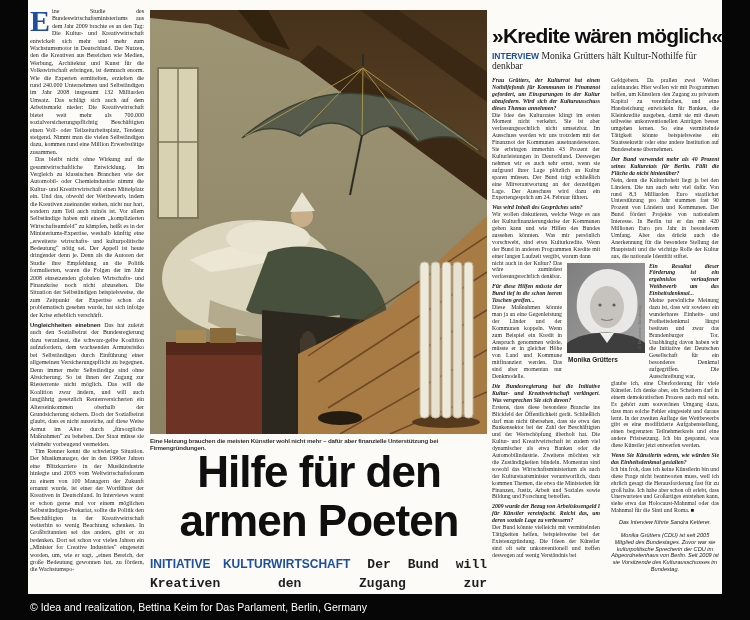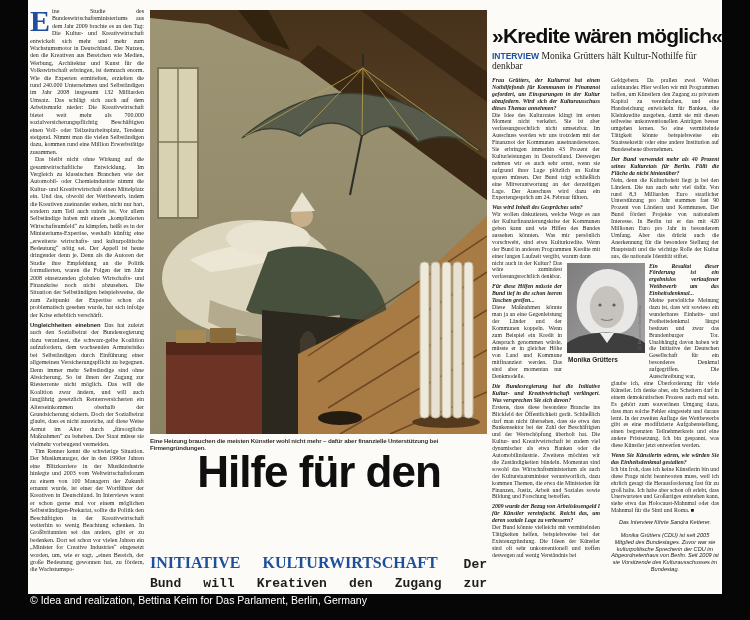--- a/index.html
+++ b/index.html
@@ -16,21 +16,21 @@
   .lead-in{font-family:"Liberation Sans",sans-serif;font-weight:bold;font-size:5.8px;}
 
   
   .painting{position:absolute;left:122px;top:10px;width:337px;height:424px;}
   .painting svg{display:block;}
   .caption{position:absolute;left:122px;top:437px;width:337px;font-family:"Liberation Sans",sans-serif;font-weight:bold;font-size:6.2px;letter-spacing:-0.15px;color:#333;}
 
   
   .headline{position:absolute;left:120px;top:447px;width:342px;margin:0;font-family:"Liberation Sans",sans-serif;font-weight:bold;font-size:44px;line-height:49px;letter-spacing:-1px;color:#0f0f0f;text-align:center;}
   .kicker{position:absolute;left:122px;top:554px;width:337px;line-height:17px;text-align:justify;}
-  .kicker-label{font-family:Liberation Serif, serif;font-weight:bold;font-size:16px;color:#1d4f9e;}
+  .kicker-label{font-family:Liberation Sans, sans-serif;font-weight:bold;font-size:12px;color:#1d4f9e;}
   .kicker-text{font-family:Liberation Mono, monospace;font-weight:bold;font-size:13px;color:#1e1e1e;}
 
   
   .interview{position:absolute;left:464px;top:8px;width:228px;color:#1c1c1c;margin-top:14px;}
   .iv-headline{margin:2px 0 3px;font-family:"Liberation Sans",sans-serif;font-weight:bold;font-size:21px;letter-spacing:-0.8px;white-space:nowrap;color:#0f0f0f;}
   .iv-kicker{margin:0 0 6px;font-size:9.5px;}
   .iv-kicker-label{font-family:"Liberation Sans",sans-serif;font-weight:bold;font-size:8.5px;color:#1d4f9e;}
   .iv-body{display:flex;gap:11px;font-size:5.8px;line-height:6.9px;text-align:justify;}
   .iv-col{width:108px;}
   .iv-block.narrow-left{width:70px;}
@@ -40,21 +40,21 @@
   .iv-a,.iv-cont{margin:0;}
   .iv-byline{margin:5px 0 0;font-family:"Liberation Sans",sans-serif;font-style:italic;font-size:5.6px;text-align:center;}
   .iv-bio{margin:6px 0 0;font-family:"Liberation Sans",sans-serif;font-style:italic;font-size:5.6px;line-height:6.8px;text-align:center;}
 
   
   .gr-photo{position:absolute;left:539px;top:263px;width:78px;height:90px;background:#999;}
   .gr-caption{position:absolute;left:540px;top:356px;width:90px;font-family:"Liberation Sans",sans-serif;font-weight:bold;font-size:6.5px;color:#222;}
   .gr-credit{position:absolute;left:609px;top:266px;height:84px;font-family:"Liberation Sans",sans-serif;font-size:4px;color:#777;writing-mode:vertical-rl;transform:rotate(180deg);overflow:hidden;}
 
   
-  .bottom-bar{position:absolute;left:0;top:594px;width:750px;height:26px;background:#060606;color:#fff;display:flex;align-items:flex-start;padding-left:30px;font-family:"Liberation Sans",sans-serif;font-size:10.5px;}
+  .bottom-bar{position:absolute;left:0;top:594px;width:750px;height:26px;background:#060606;color:#fff;display:flex;align-items:center;padding-left:30px;font-family:"Liberation Sans",sans-serif;font-size:10.5px;}
 </style>
 </head>
 <body>
 
 <div class="page">
   <div class="paper">
 
     <div class="article-col">
         <p class="body-p"><span class="dropcap">E</span>ine Studie des Bundeswirtschaftsministeriums aus dem Jahr 2009 brachte es an den Tag: Die Kultur- und Kreativwirtschaft entwickelt sich mehr und mehr zum Wachstumsmotor in Deutschland. Der Nutzen, den die Kreativen aus Bereichen wie Medien, Werbung, Architektur und Kunst für die Volkswirtschaft erbringen, ist demnach enorm. Wie die Experten ermittelten, erzielten die rund 240.000 Unternehmen und Selbständigen im Jahr 2008 insgesamt 132 Milliarden Umsatz. Das schlägt sich auch auf dem Arbeitsmarkt nieder: Die Kreativwirtschaft bietet weit mehr als 700.000 sozialversicherungspflichtig Beschäftigten einen Voll- oder Teilzeitarbeitsplatz, Tendenz steigend. Nimmt man die vielen Selbständigen dazu, kommen rund eine Million Erwerbstätige zusammen.</p>
         <p class="body-p indent">Das bleibt nicht ohne Wirkung auf die gesamtwirtschaftliche Entwicklung. Im Vergleich zu klassischen Branchen wie der Automobil- oder Chemieindustrie nimmt die Kultur- und Kreativwirtschaft einen Mittelplatz ein. Und das, obwohl der Wettbewerb, indem die Kreativen zueinander stehen, nicht nur hart, sondern zum Teil auch ruinös ist. Vor allem Selbständige haben mit einem „komplizierten Wirtschaftsumfeld“ zu kämpfen, heißt es in der Ministeriums-Expertise, weshalb künftig eine „erweiterte wirtschafts- und kulturpolitische Bedeutung“ nötig sei. Der Appell ist heute dringender denn je. Denn als die Autoren der Studie ihre Empfehlung an die Politik formulierten, waren die Folgen der im Jahr 2008 einsetzenden globalen Wirtschafts- und Finanzkrise noch nicht abzusehen. Die Situation der Selbständigen beispielsweise, die zum Zeitpunkt der Expertise schon als problematisch gesehen wurde, hat sich infolge der Krise erheblich verschärft.</p>
@@ -137,20 +137,21 @@
           <rect x="292" y="252" width="9" height="156" rx="4" fill="#efe9da" stroke="#b9b29c" stroke-width="1"></rect>
           <rect x="303" y="252" width="9" height="156" rx="4" fill="#e7e1d1" stroke="#b9b29c" stroke-width="1"></rect>
           <rect x="314" y="252" width="9" height="156" rx="4" fill="#efe9da" stroke="#b9b29c" stroke-width="1"></rect>
         </g>
       </svg>
     </div>
     <div class="caption">Eine Heizung brauchen die meisten Künstler wohl nicht mehr – dafür aber finanzielle Unterstützung bei Firmengründungen.</div>
 
     <h1 class="headline">
       <span>Hilfe für den</span><br>
+      <span>armen Poeten</span>
     </h1>
     <div class="kicker">
       <span class="kicker-label">INITIATIVE KULTURWIRTSCHAFT</span><span class="kicker-text"> Der Bund will Kreativen den Zugang zur Mittelstandsförderung erleichtern</span>
     </div>
 
     <div class="interview">
       <h2 class="iv-headline">»Kredite wären möglich«</h2>
       <p class="iv-kicker">
         <span class="iv-kicker-label">INTERVIEW</span><span> Monika Grütters hält Kultur-Nothilfe für denkbar</span>
       </p>

